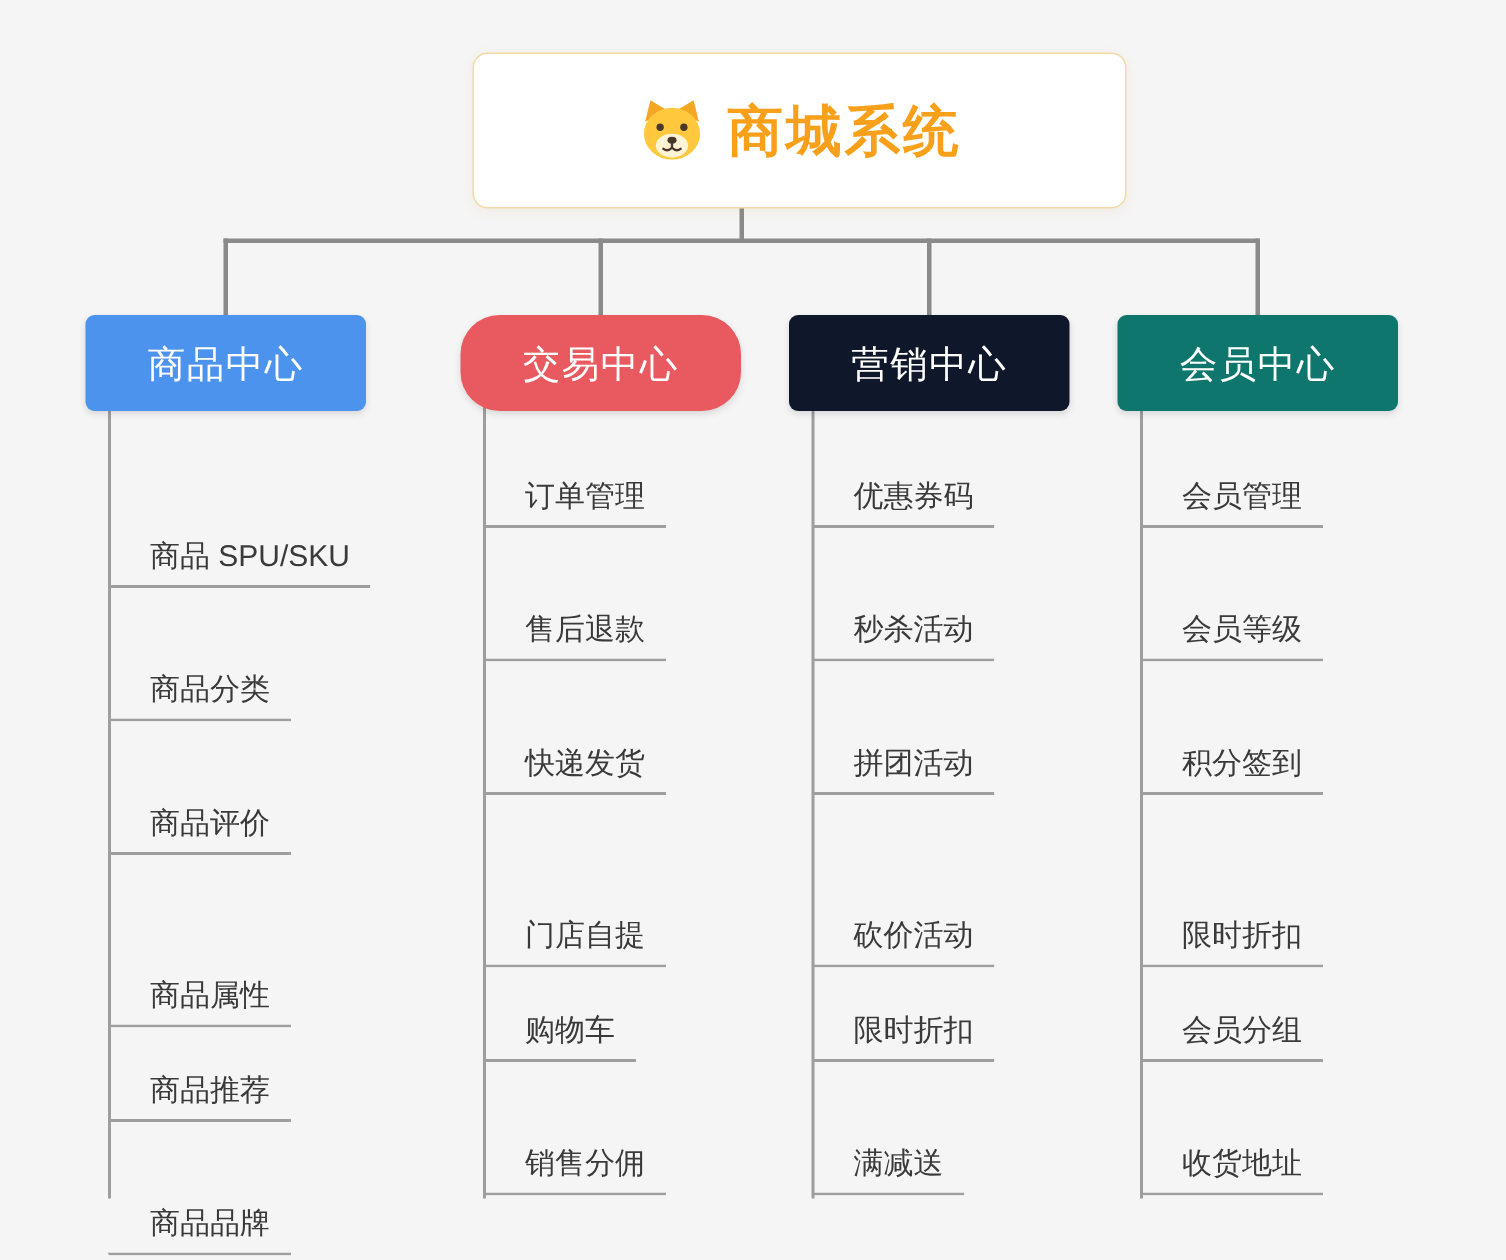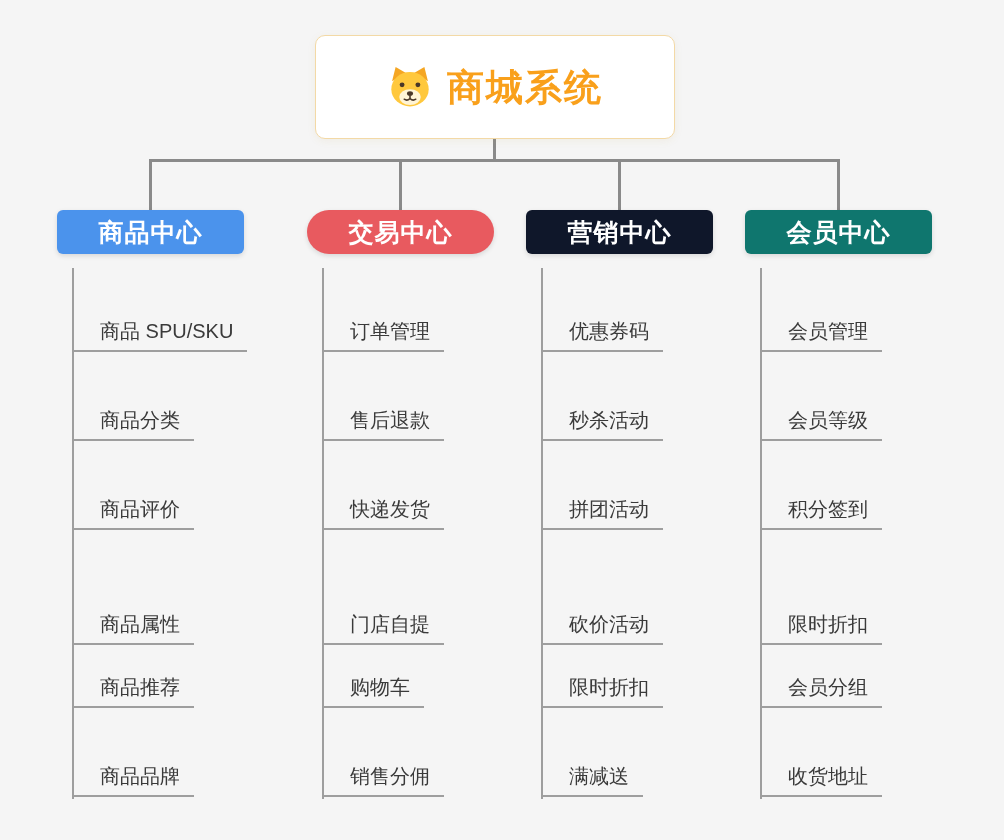--- a/index.html
+++ b/index.html
@@ -27,21 +27,21 @@
   .spine { position: absolute; width: 2px; background: #9e9e9e; top: 268px; height: 531px; }
   .spine.s0 { left: 72px; }
   .spine.s1 { left: 322px; }
   .spine.s2 { left: 541px; }
   .spine.s3 { left: 760px; }
 
   
   .root-node {
     position: absolute;
     left: 315px; top: 35px;
-    width: 360px; height: 104px;
+    width: 436px; height: 104px;
     background: #ffffff;
     border: 1px solid #f3d9a6;
     border-radius: 10px;
     box-shadow: 0 2px 8px rgba(180,140,40,0.08);
     display: flex;
     align-items: center;
     justify-content: center;
     gap: 14px;
     cursor: pointer;
   }
@@ -51,50 +51,49 @@
     color: #f9a01b;
     letter-spacing: 2px;
     line-height: 1;
   }
   .dog { display: inline-flex; align-items: center; }
 
   
   .branch-box {
     position: absolute;
     top: 210px;
-    width: 187px; height: 44px;
+    width: 187px; height: 64px;
     border-radius: 6px;
     color: #ffffff;
     font-size: 25px;
     letter-spacing: 1px;
     display: flex;
     align-items: center;
     justify-content: center;
     box-shadow: 0 2px 5px rgba(0,0,0,0.12);
     cursor: pointer;
-    font-weight: bold;
   }
   .branch-box.b0 { left: 57px;  background: #4b93ec; }
   .branch-box.b1 { left: 307px; background: #e85a5f; border-radius: 26px; }
   .branch-box.b2 { left: 526px; background: #0f172a; }
   .branch-box.b3 { left: 745px; background: #0f766e; }
 
   
   .child {
     position: absolute;
     font-size: 20px;
     color: #3a3a3a;
     line-height: 34px;
     padding: 0 14px 2px 28px;
     border-bottom: 2px solid #9e9e9e;
     border-bottom-left-radius: 2px;
     white-space: nowrap;
     cursor: pointer;
   }
-  .child.c0 { left: 72px; }
+  .child.c0 { left: 72px; margin-top: 40px; }
   .child.c1 { left: 322px; }
   .child.c2 { left: 541px; }
   .child.c3 { left: 760px; }
   .child.r0 { top: 314px; }
   .child.r1 { top: 403px; }
   .child.r2 { top: 492px; }
   .child.r3 { top: 607px; }
   .child.r4 { top: 670px; }
   .child.r5 { top: 759px; }
 </style>

